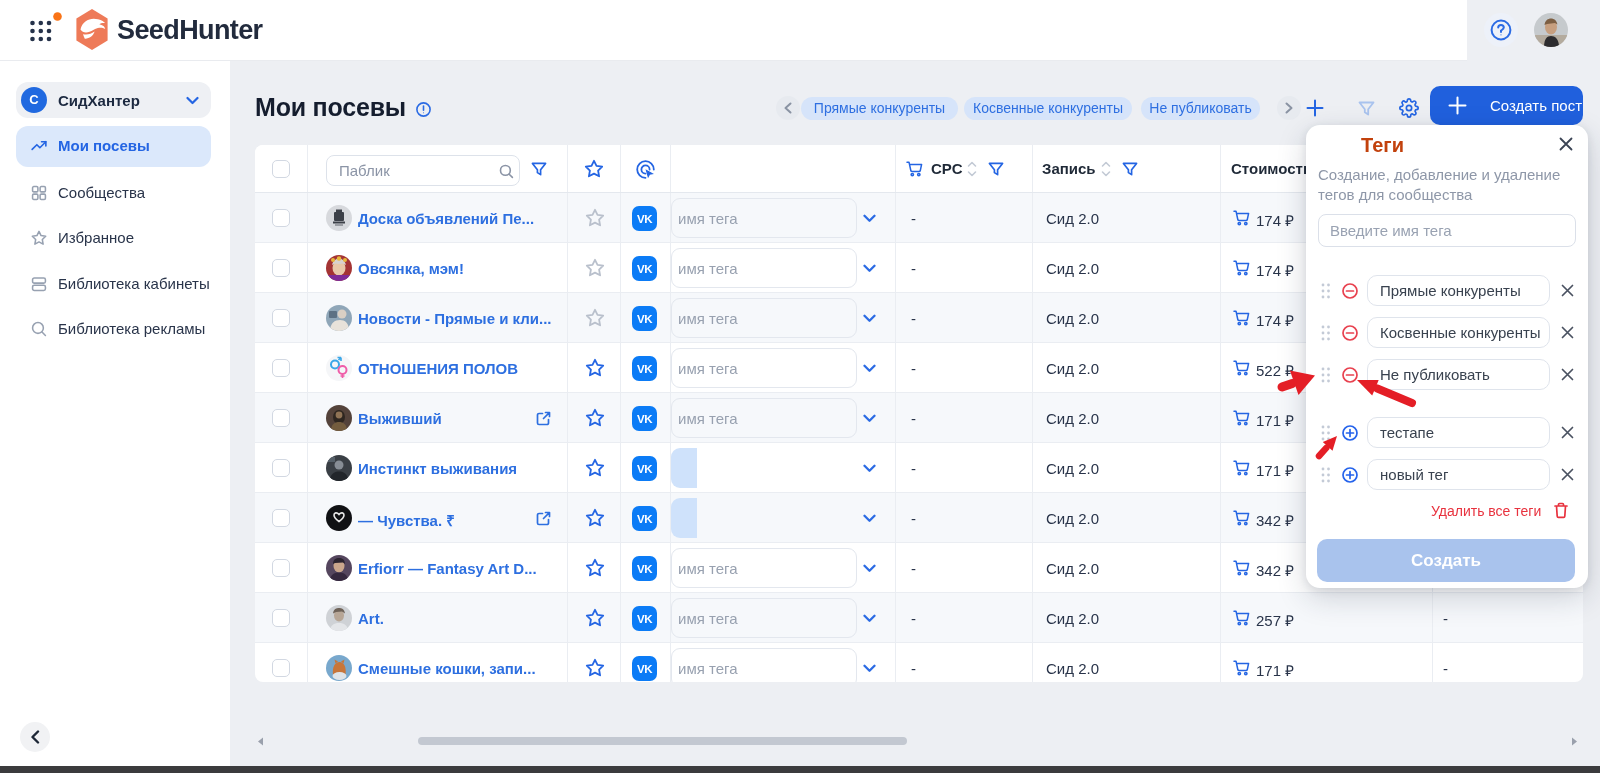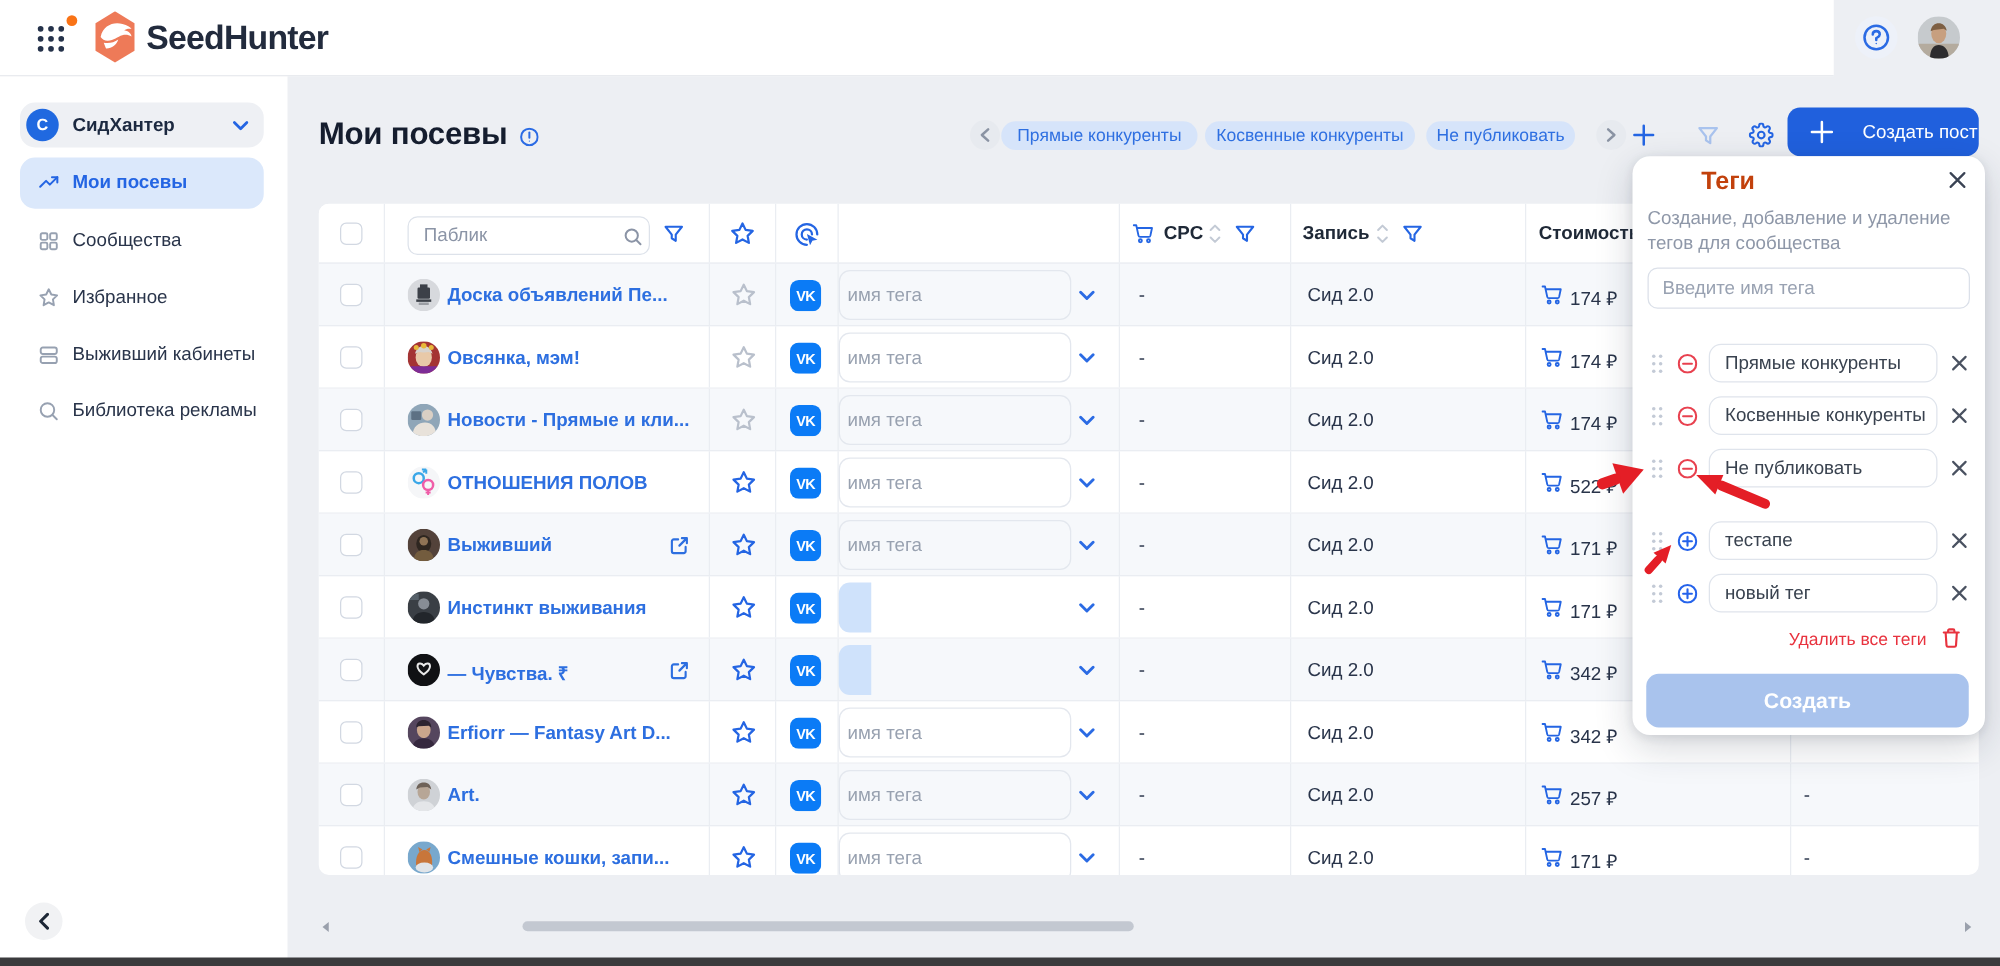--- a/index.html
+++ b/index.html
@@ -31,21 +31,21 @@
 .main { position:absolute; left:230px; top:61px; width:1370px; height:712px; background:#edeff3; }
 .pagetitle { position:absolute; left:25px; top:34px; font-size:25px; line-height:25px; font-weight:700; color:#151d2e; letter-spacing:-0.2px; }
 
 
 .pill { position:absolute; top:36px; height:23px; background:#d6e4fa; border-radius:12px; color:#2e6fe1; font-size:14px; font-weight:500; line-height:23px; text-align:center; white-space:nowrap; }
 .circbtn { position:absolute; top:35px; width:24px; height:24px; border-radius:50%; background:#e7eaef; }
 .createbtn { position:absolute; left:1200px; top:25px; width:153px; height:39px; border-radius:10px; background:#2060dd; color:#fff; }
 .createbtn span { position:absolute; left:60px; top:11px; font-size:15px; font-weight:400; white-space:nowrap; }
 
 
-.card { position:absolute; left:25px; top:84px; width:1328px; height:537px; background:#fff; border-radius:8px; overflow:hidden;margin-top:18px; }
+.card { position:absolute; left:25px; top:84px; width:1328px; height:537px; background:#fff; border-radius:8px; overflow:hidden; }
 .hrow { position:absolute; left:0; top:0; width:1328px; height:48px; background:#fff; border-bottom:1px solid #e4e8ee; }
 .trow { position:absolute; left:0; width:1328px; height:50px; border-bottom:1px solid #eaedf2; }
 .trow.odd { background:#f6f8fb; }
 .colline { position:absolute; top:0; width:1px; height:100%; background:#eaedf2; }
 .cbx { position:absolute; left:17px; width:18px; height:18px; border:1.5px solid #d2d8e2; border-radius:5px; background:#fff; }
 .avac { position:absolute; left:71px; top:12px; width:26px; height:26px; border-radius:50%; overflow:hidden; }
 .cname { position:absolute; left:103px; top:17px; font-size:15px; font-weight:600; color:#2d6fe0; white-space:nowrap; }
 .taginput { position:absolute; left:416px; top:5px; width:186px; height:40px; border:1px solid #e3e7ee; border-radius:9px; }
 .tagph { position:absolute; left:423px; top:17px; font-size:15px; color:#98a1b0; }
 .tagchip { position:absolute; left:416px; top:5px; width:26px; height:40px; background:#cfe2fb; border-radius:9px 0 0 9px; }
@@ -146,21 +146,21 @@
         <rect x="3" y="11.8" width="6.2" height="6.2" rx="1.4"></rect>
           <rect x="11.8" y="11.8" width="6.2" height="6.2" rx="1.4"></rect>
       </svg>
       <div class="mtxt">Сообщества</div>
     </div>
     <div class="menu-item" style="top:203px">
       <svg class="mico" viewBox="0 0 21 21" fill="none" stroke="#97a1b1" stroke-width="1.8">
         <rect x="3" y="3.5" width="15" height="6" rx="2"></rect>
           <rect x="3" y="12" width="15" height="6" rx="2"></rect>
       </svg>
-      <div class="mtxt">Выживший кабинеты</div>
+      <div class="mtxt">Библиотека кабинеты</div>
     </div>
     <div class="menu-item" style="top:248px">
       <svg class="mico" viewBox="0 0 21 21" fill="none" stroke="#97a1b1" stroke-width="1.8" stroke-linecap="round">
         <circle cx="9.3" cy="9.3" r="6.3"></circle>
           <path d="M14 14 L18 18"></path>
       </svg>
       <div class="mtxt">Библиотека рекламы</div>
     </div>
     <div class="backbtn">
       <svg class="abs" style="left:9px;top:8px" width="12" height="14" viewBox="0 0 12 14" fill="none" stroke="#1d2736" stroke-width="2.4" stroke-linecap="round" stroke-linejoin="round">

